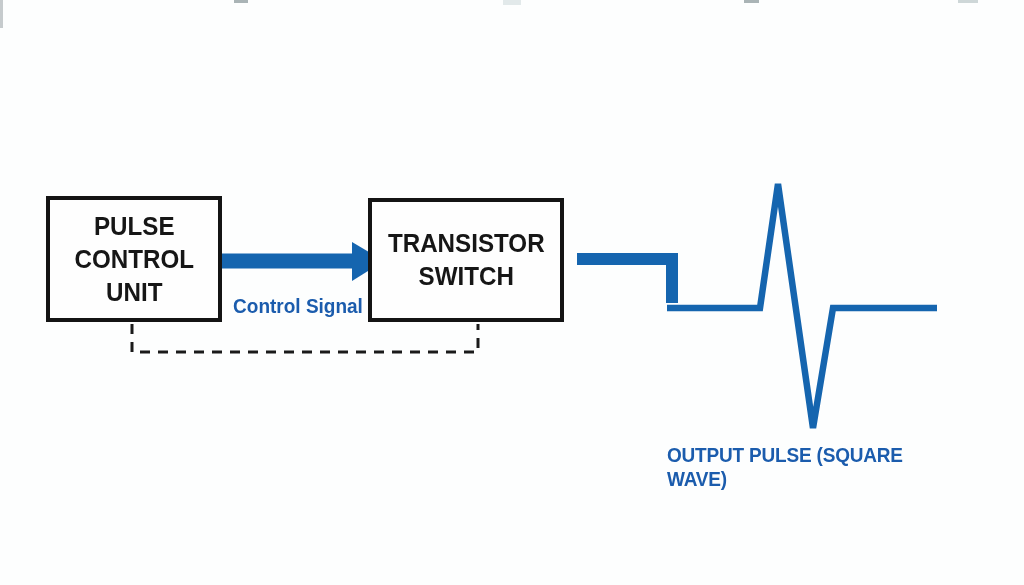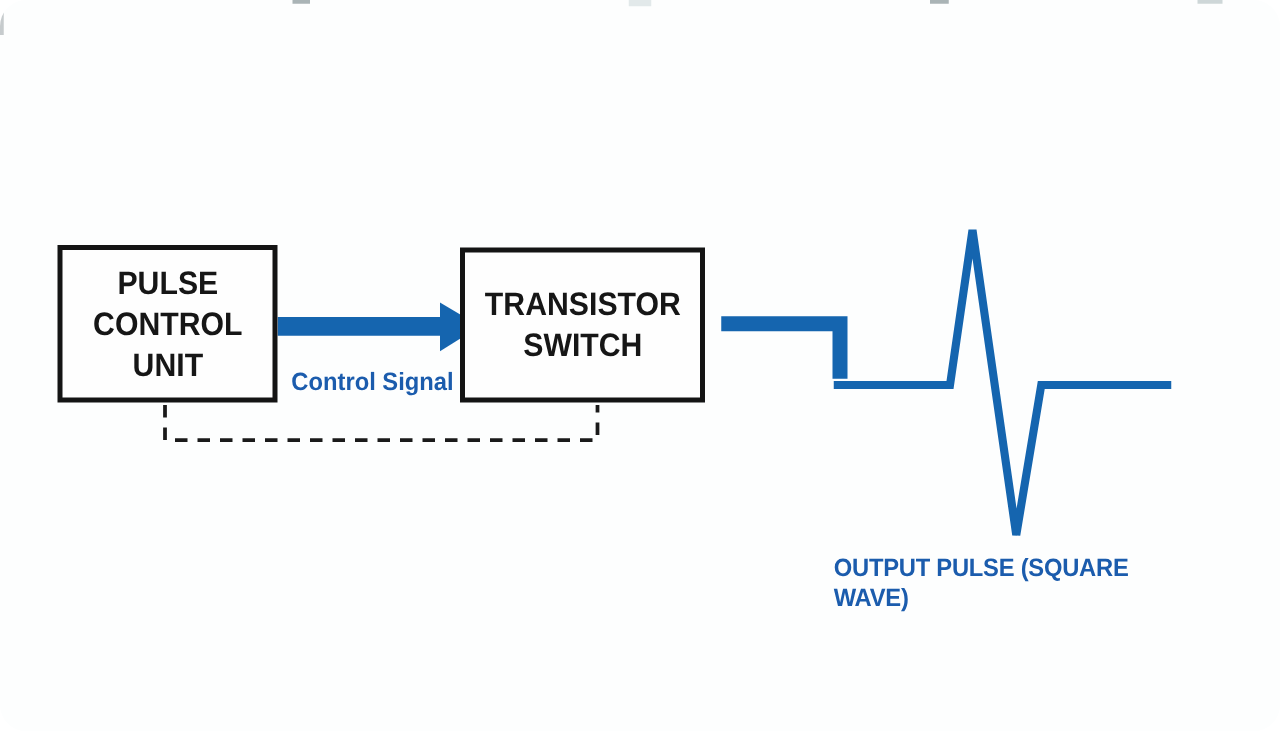--- a/index.html
+++ b/index.html
@@ -7,21 +7,20 @@
     padding: 0;
     background: #ffffff;
   }
   .stage {
     position: relative;
     width: 1024px;
     height: 585px;
     overflow: hidden;
     background: #fdfefe;
     font-family: "Liberation Sans", sans-serif;
-    border-radius: 21px;
   }
   .overlay {
     position: absolute;
     left: 0;
     top: 0;
     width: 1024px;
     height: 585px;
     display: block;
   }
   .node {

